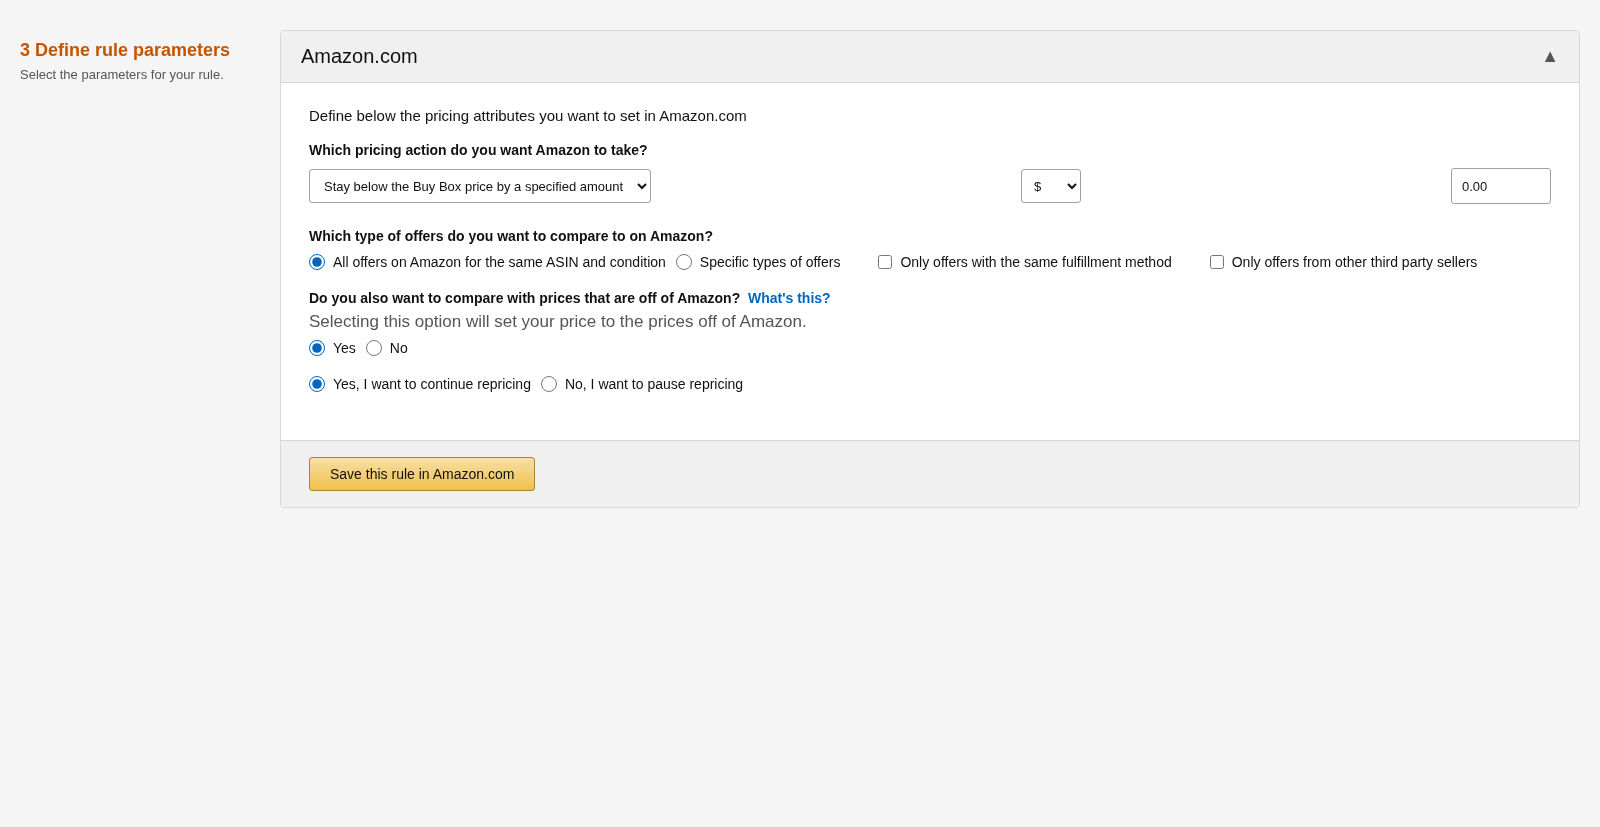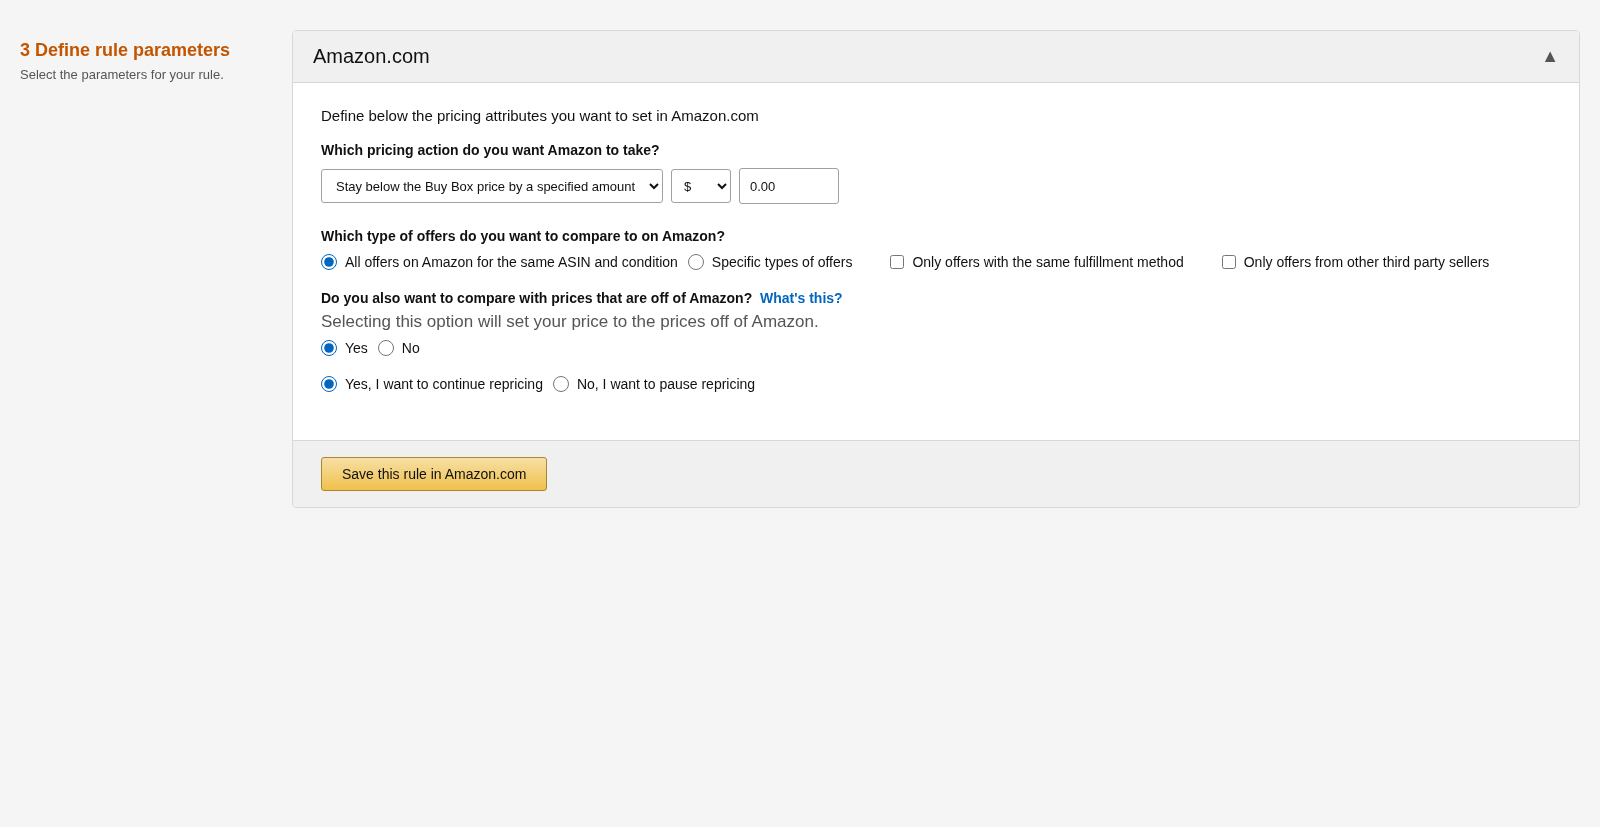--- a/index.html
+++ b/index.html
@@ -11,21 +11,21 @@
       min-height: 827px;
       display: flex;
       align-items: flex-start;
       padding: 30px 20px;
     }
 
     .page-wrapper {
       display: flex;
       width: 100%;
       max-width: 1560px;
-      gap: 52px;
+      gap: 40px;
       align-items: flex-start;
     }
 
     .left-panel {
       width: 220px;
       flex-shrink: 0;
       padding-top: 10px;
     }
 
     .step-title {
@@ -83,20 +83,21 @@
       font-size: 14px;
       margin-bottom: 10px;
       color: #111;
     }
 
     .pricing-action-row {
       display: flex;
       align-items: center;
       gap: 8px;
       margin-bottom: 24px;
+      justify-content: space-between;
     }
 
     .pricing-select {
       padding: 6px 10px;
       border: 1px solid #a0a0a0;
       border-radius: 3px;
       font-size: 13px;
       background: #fff;
       appearance: auto;
       height: 34px;

